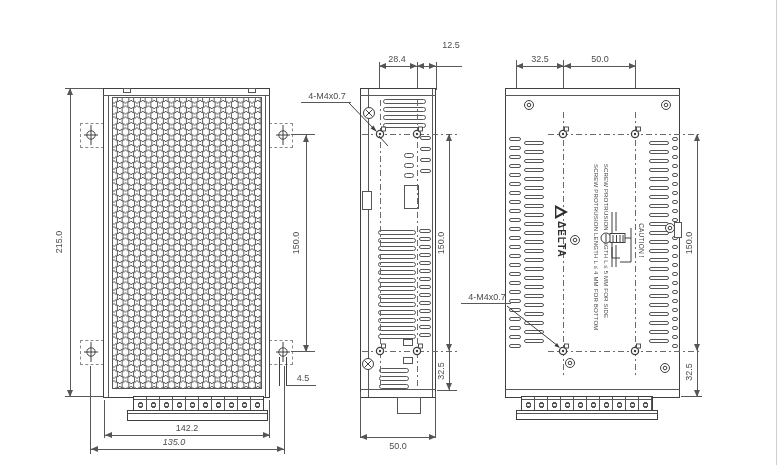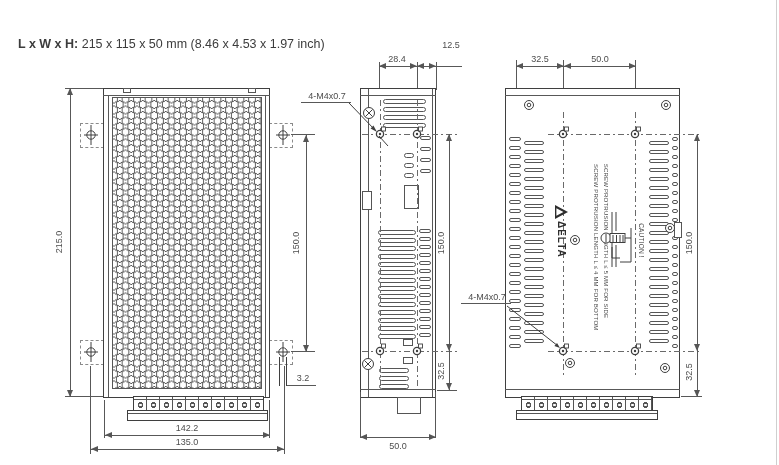--- a/index.html
+++ b/index.html
@@ -53,23 +53,20 @@
   
   .caut{position:absolute;font-size:6px;letter-spacing:.2px;color:#4a4a4a;text-align:center;white-space:nowrap;}
   .brandbox{position:absolute;display:flex;align-items:center;gap:2px;}
   .brandtxt{font-size:10px;font-weight:bold;letter-spacing:1px;color:#2e2e2e;}
 </style>
 </head>
 <body>
 
 <div id="canvas">
 
-  <div class="subtitle">
-    <span class="b">L x W x H:</span><span> 215 x 115 x 50 mm (8.46 x 4.53 x 1.97 inch)</span>
-  </div>
 
   <div class="lv" style="left:776px;top:0;height:465px;background:#cfcfcf;"></div>
 
   <section>
 
     <div class="lh" style="left:65px;top:88px;width:40px;"></div>
     <div class="lh" style="left:65px;top:396px;width:40px;"></div>
     <div class="lv" style="left:70px;top:88px;height:309px;"></div>
     <div class="au" style="left:67px;top:88px;"></div>
     <div class="ad" style="left:67px;top:390px;"></div>
@@ -92,35 +89,35 @@
     <div class="tbase" style="left:127px;top:410px;width:141px;height:11px;"></div>
 
     <div class="lh" style="left:291px;top:134px;width:24px;"></div>
     <div class="lh" style="left:291px;top:351px;width:24px;"></div>
     <div class="lv" style="left:306px;top:135px;height:217px;"></div>
     <div class="au" style="left:303px;top:135px;"></div>
     <div class="ad" style="left:303px;top:345px;"></div>
     <div class="dt vt" style="left:276px;top:238px;width:40px;">150.0</div>
 
     <div class="lh" style="left:286px;top:385px;width:30px;"></div>
-    <div class="dt" style="left:291px;top:373px;width:24px;">3.2</div>
+    <div class="dt" style="left:291px;top:373px;width:24px;">4.5</div>
 
     <div class="lv" style="left:104px;top:400px;height:38px;"></div>
     <div class="lv" style="left:269px;top:400px;height:38px;"></div>
     <div class="lh" style="left:105px;top:435px;width:165px;"></div>
     <div class="al" style="left:105px;top:432px;"></div>
     <div class="ar" style="left:263px;top:432px;"></div>
     <div class="dt" style="left:157px;top:423px;width:60px;">142.2</div>
 
     <div class="lv" style="left:90px;top:366px;height:88px;"></div>
     <div class="lv" style="left:284px;top:366px;height:88px;"></div>
     <div class="lh" style="left:91px;top:449px;width:193px;"></div>
     <div class="al" style="left:91px;top:446px;"></div>
     <div class="ar" style="left:277px;top:446px;"></div>
-    <div class="dt" style="left:157px;top:437px;width:60px;">135.0</div>
+    <div class="dt" style="left:144px;top:437px;width:60px;font-style:italic;">135.0</div>
   </section>
 
   <section>
 
     <div class="lv" style="left:379px;top:62px;height:32px;"></div>
     <div class="lv" style="left:417px;top:62px;height:32px;"></div>
     <div class="lv" style="left:436px;top:62px;height:28px;"></div>
     <div class="lh" style="left:379px;top:66px;width:38px;"></div>
     <div class="lh" style="left:417px;top:66px;width:45px;"></div>
     <div class="al" style="left:379px;top:63px;"></div>

